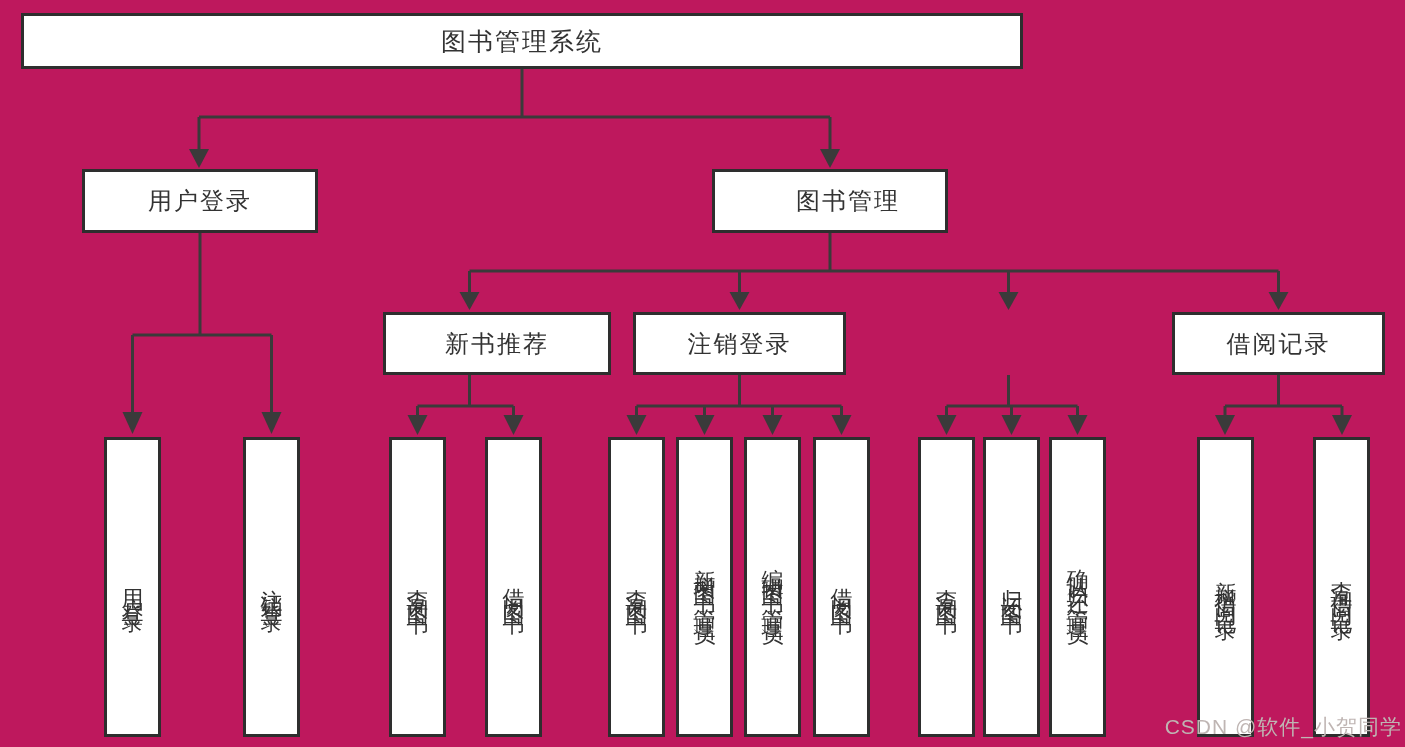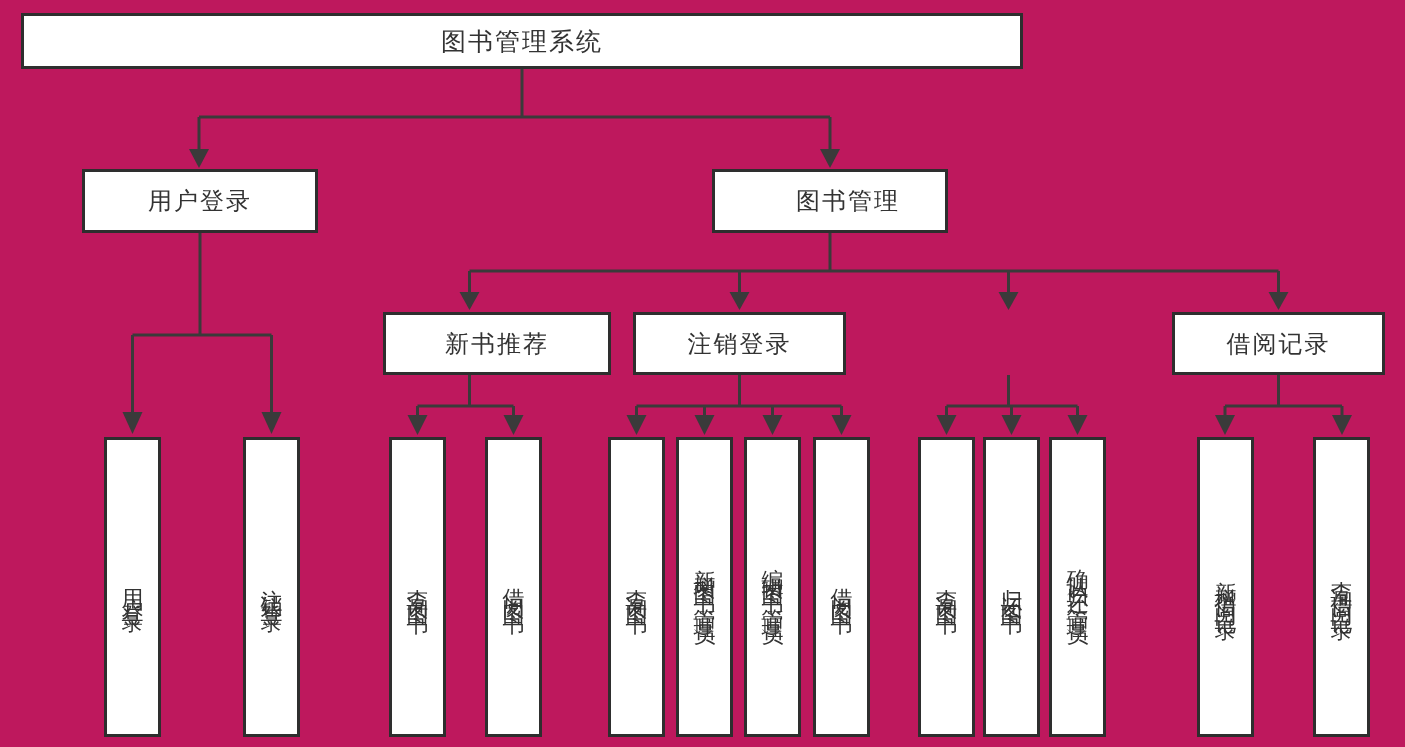--- a/index.html
+++ b/index.html
@@ -146,14 +146,15 @@
     <span>确认归还（管理员）</span>
   </div>
 
   <div class="node v-node" style="left:1197px;top:437px;width:57px;height:300px;">
     <span>新增借阅记录</span>
   </div>
   <div class="node v-node" style="left:1313px;top:437px;width:57px;height:300px;">
     <span>查询借阅记录</span>
   </div>
 
+  <div class="watermark">CSDN @软件_小贺同学</div>
 
 </div>
 
 </body></html>

